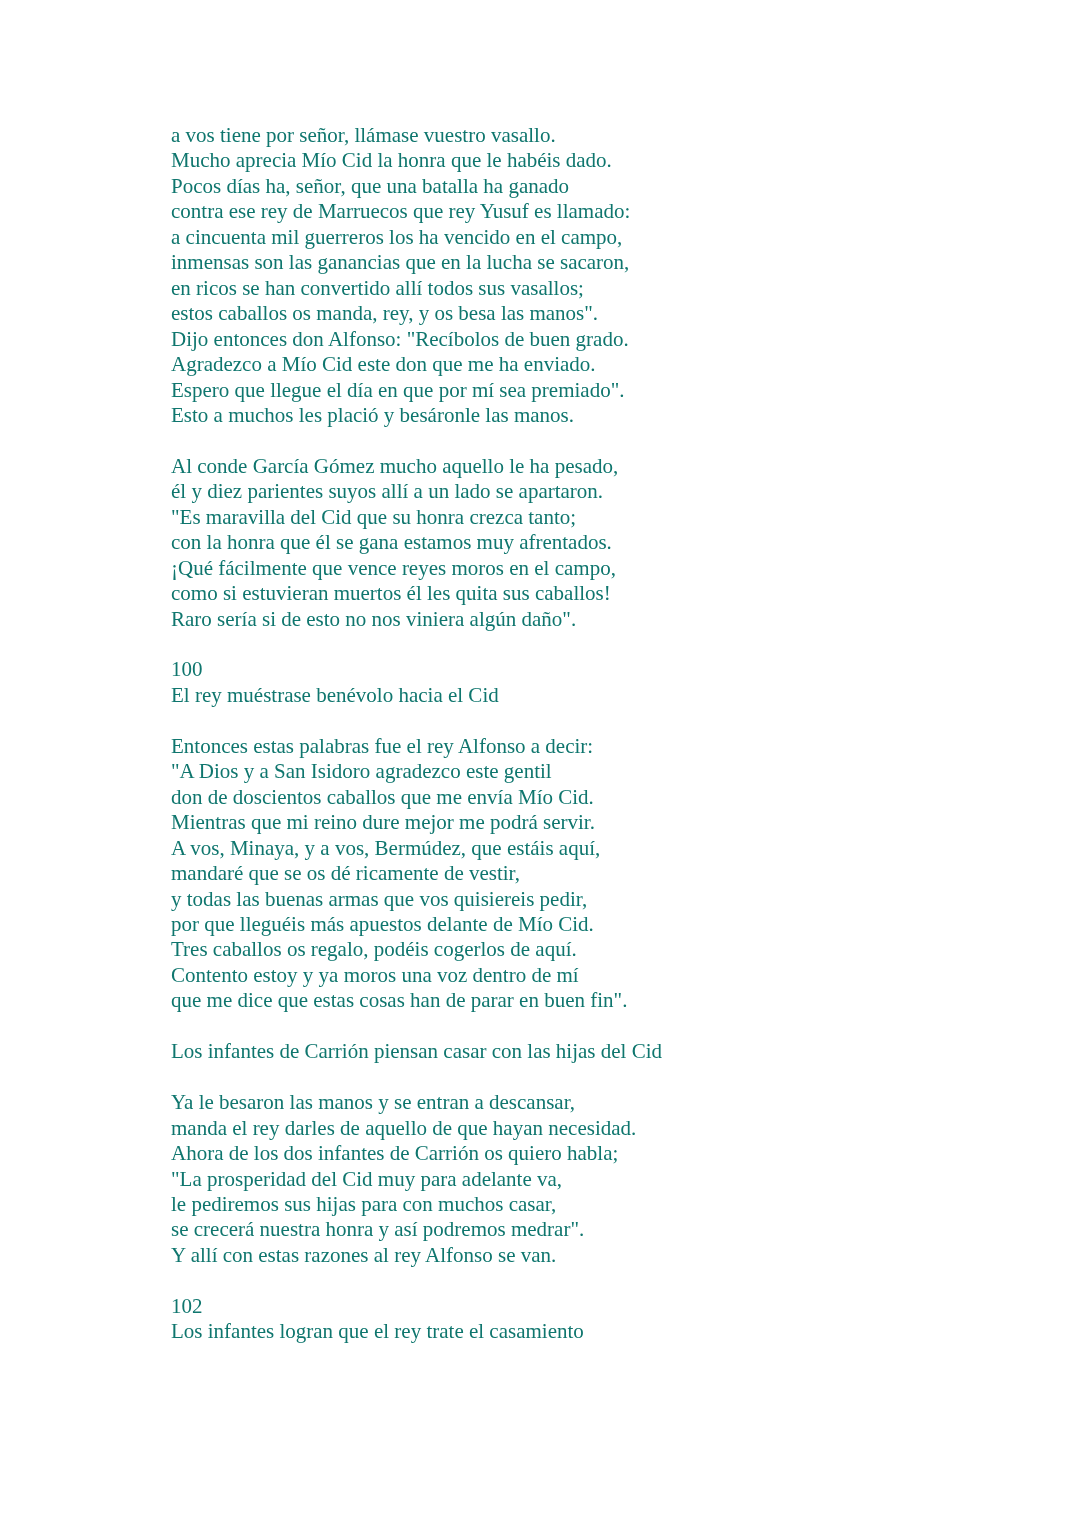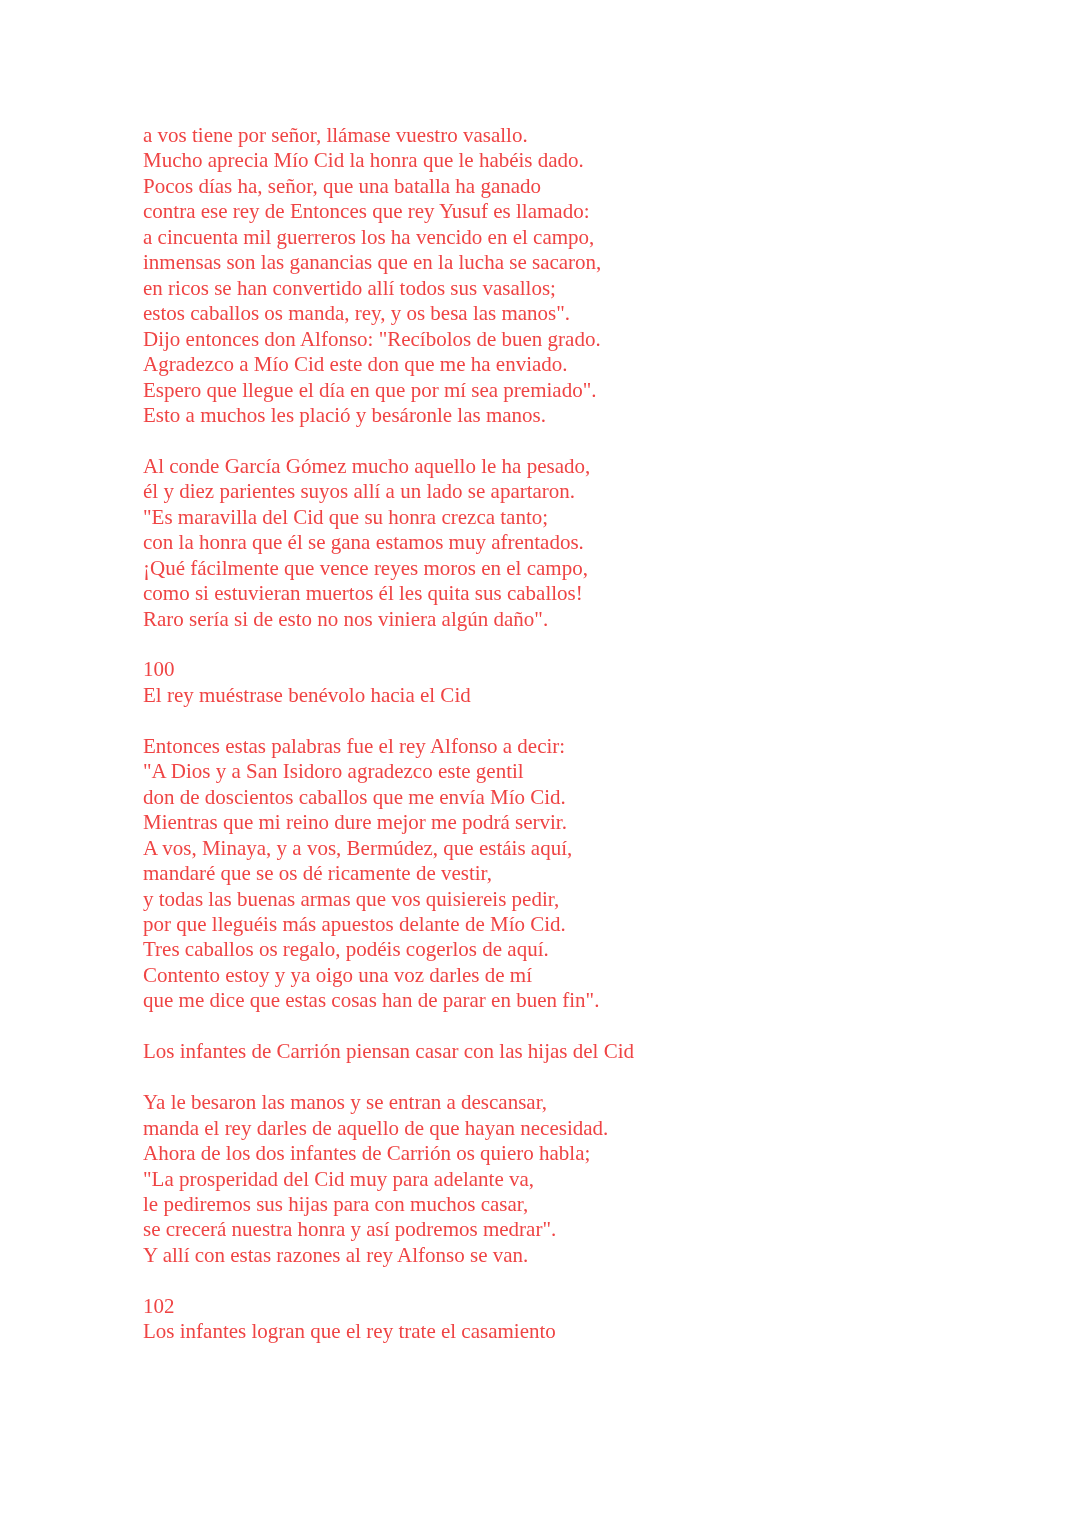--- a/index.html
+++ b/index.html
@@ -10,46 +10,46 @@
   }
   .page {
     position: relative;
     width: 1080px;
     height: 1528px;
     background: #ffffff;
     overflow: hidden;
   }
   .text-block {
     position: absolute;
-    left: 143px;
+    left: 171px;
     top: 123px;
     width: 800px;
     font-family: "Liberation Serif", "DejaVu Serif", serif;
     font-size: 21px;
     line-height: 25.45px;
-    color: #ef4444;
+    color: #0f766e;
     -webkit-font-smoothing: antialiased;
   }
   .block + .block {
     margin-top: 25.45px; 
   }
   .line {
     white-space: pre;
   }
 </style>
 </head>
 <body>
 
 <div class="page">
   <div class="text-block">
       <div class="block">
         <div class="line">a vos tiene por señor, llámase vuestro vasallo.</div>
         <div class="line">Mucho aprecia Mío Cid la honra que le habéis dado.</div>
         <div class="line">Pocos días ha, señor, que una batalla ha ganado</div>
-        <div class="line">contra ese rey de Entonces que rey Yusuf es llamado:</div>
+        <div class="line">contra ese rey de Marruecos que rey Yusuf es llamado:</div>
         <div class="line">a cincuenta mil guerreros los ha vencido en el campo,</div>
         <div class="line">inmensas son las ganancias que en la lucha se sacaron,</div>
         <div class="line">en ricos se han convertido allí todos sus vasallos;</div>
         <div class="line">estos caballos os manda, rey, y os besa las manos".</div>
         <div class="line">Dijo entonces don Alfonso: "Recíbolos de buen grado.</div>
         <div class="line">Agradezco a Mío Cid este don que me ha enviado.</div>
         <div class="line">Espero que llegue el día en que por mí sea premiado".</div>
         <div class="line">Esto a muchos les plació y besáronle las manos.</div>
       </div>
       <div class="block">
@@ -68,21 +68,21 @@
       <div class="block">
         <div class="line">Entonces estas palabras fue el rey Alfonso a decir:</div>
         <div class="line">"A Dios y a San Isidoro agradezco este gentil</div>
         <div class="line">don de doscientos caballos que me envía Mío Cid.</div>
         <div class="line">Mientras que mi reino dure mejor me podrá servir.</div>
         <div class="line">A vos, Minaya, y a vos, Bermúdez, que estáis aquí,</div>
         <div class="line">mandaré que se os dé ricamente de vestir,</div>
         <div class="line">y todas las buenas armas que vos quisiereis pedir,</div>
         <div class="line">por que lleguéis más apuestos delante de Mío Cid.</div>
         <div class="line">Tres caballos os regalo, podéis cogerlos de aquí.</div>
-        <div class="line">Contento estoy y ya oigo una voz darles de mí</div>
+        <div class="line">Contento estoy y ya moros una voz dentro de mí</div>
         <div class="line">que me dice que estas cosas han de parar en buen fin".</div>
       </div>
       <div class="block">
         <div class="line">Los infantes de Carrión piensan casar con las hijas del Cid</div>
       </div>
       <div class="block">
         <div class="line">Ya le besaron las manos y se entran a descansar,</div>
         <div class="line">manda el rey darles de aquello de que hayan necesidad.</div>
         <div class="line">Ahora de los dos infantes de Carrión os quiero habla;</div>
         <div class="line">"La prosperidad del Cid muy para adelante va,</div>

